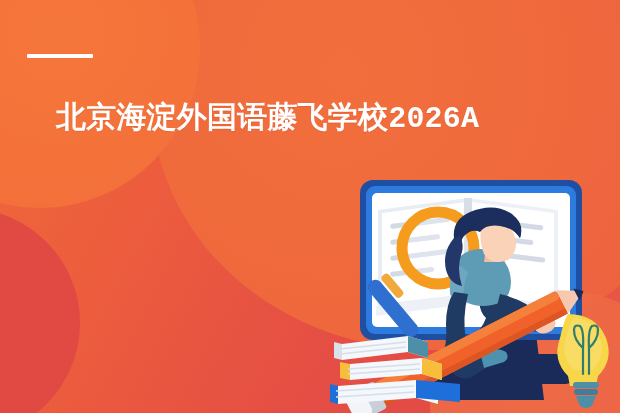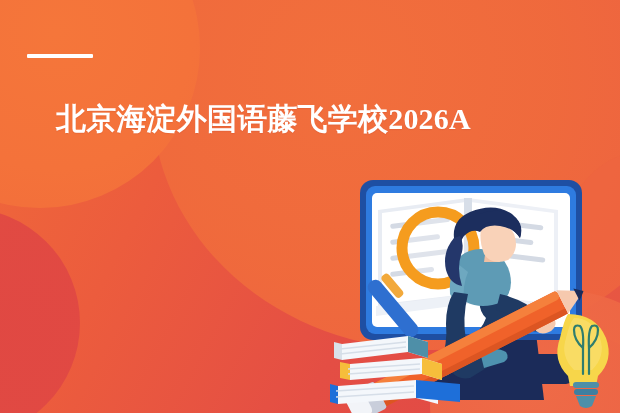--- a/index.html
+++ b/index.html
@@ -5,21 +5,21 @@
   html, body {
     margin: 0;
     padding: 0;
     background: #ffffff;
   }
   #poster {
     position: relative;
     width: 620px;
     height: 413px;
     overflow: hidden;
-    font-family: Liberation Serif, serif;
+    font-family: Liberation Mono, monospace;
     background: #E34B45;
   }
 
   
   .bg-base {
     position: absolute;
     inset: 0;
     background: linear-gradient(118deg, #F06A3A 0%, #EC5C3D 30%, #E44E44 62%, #E04846 100%);
   }
   .blob {

